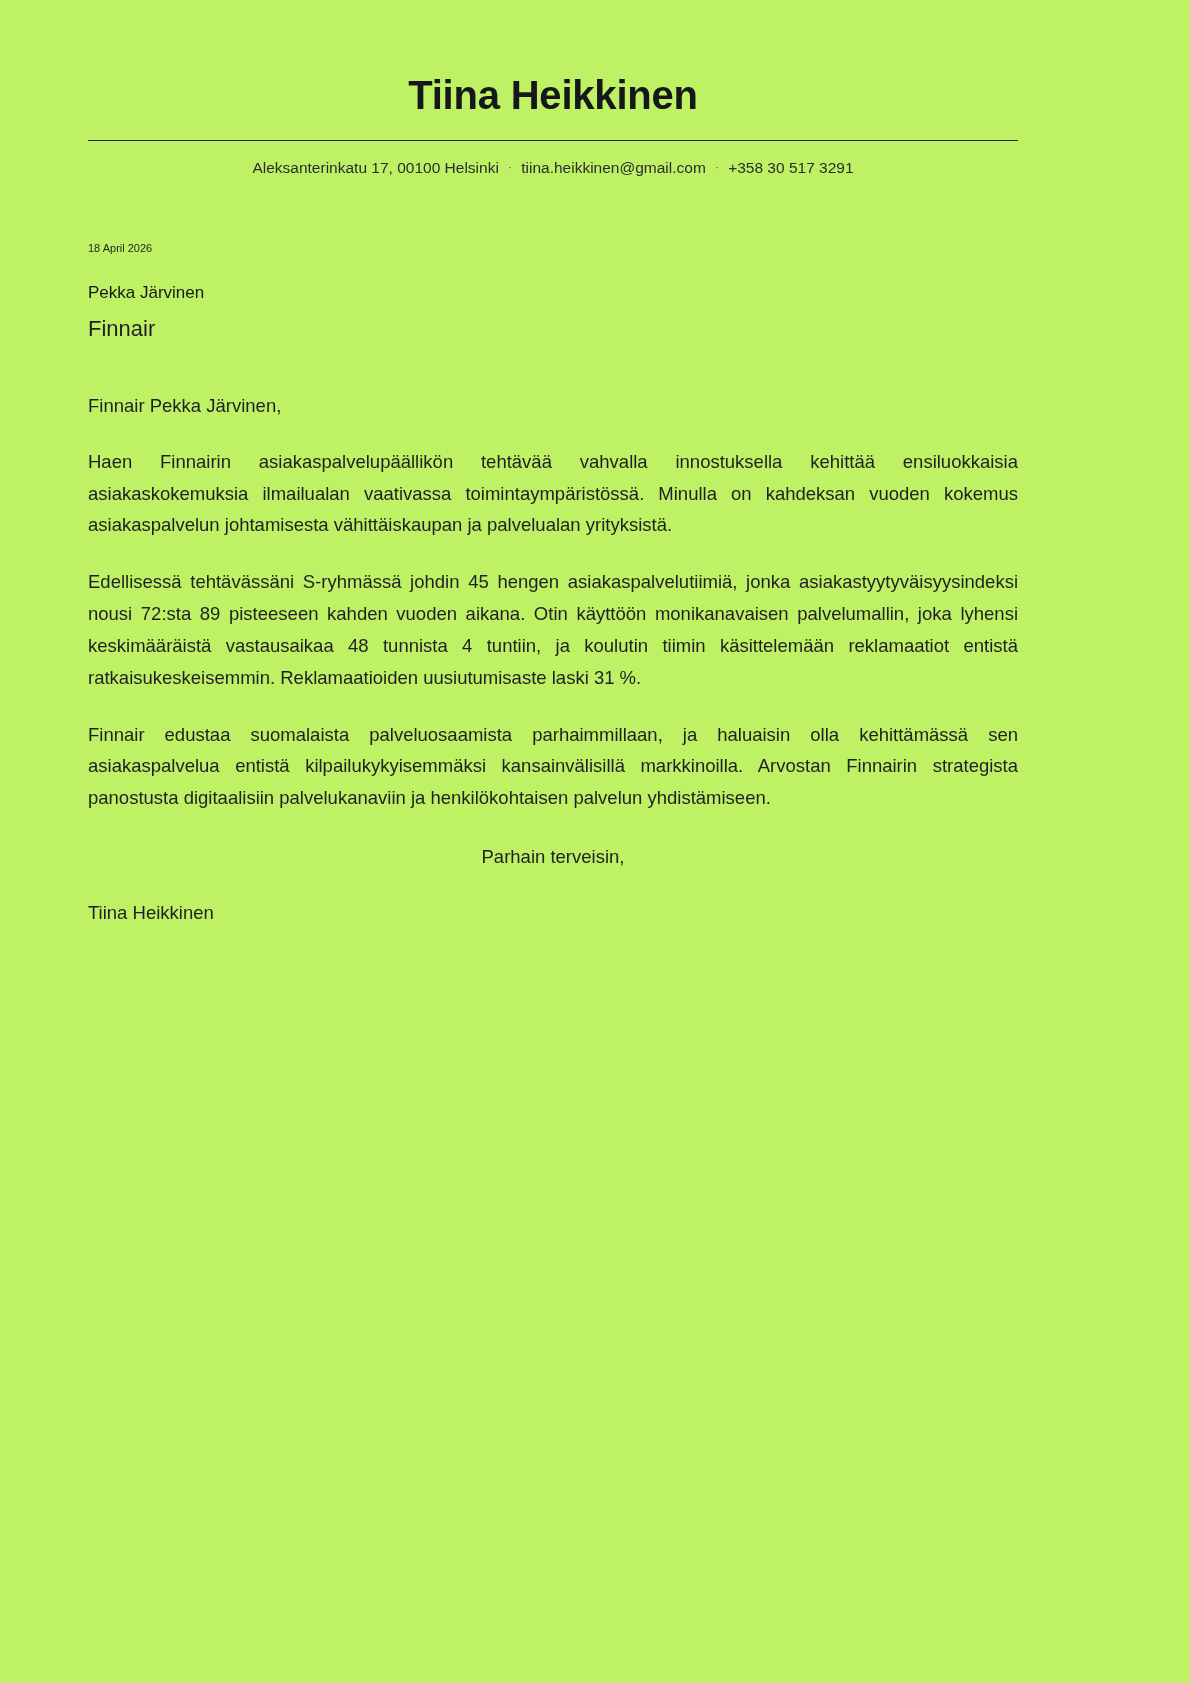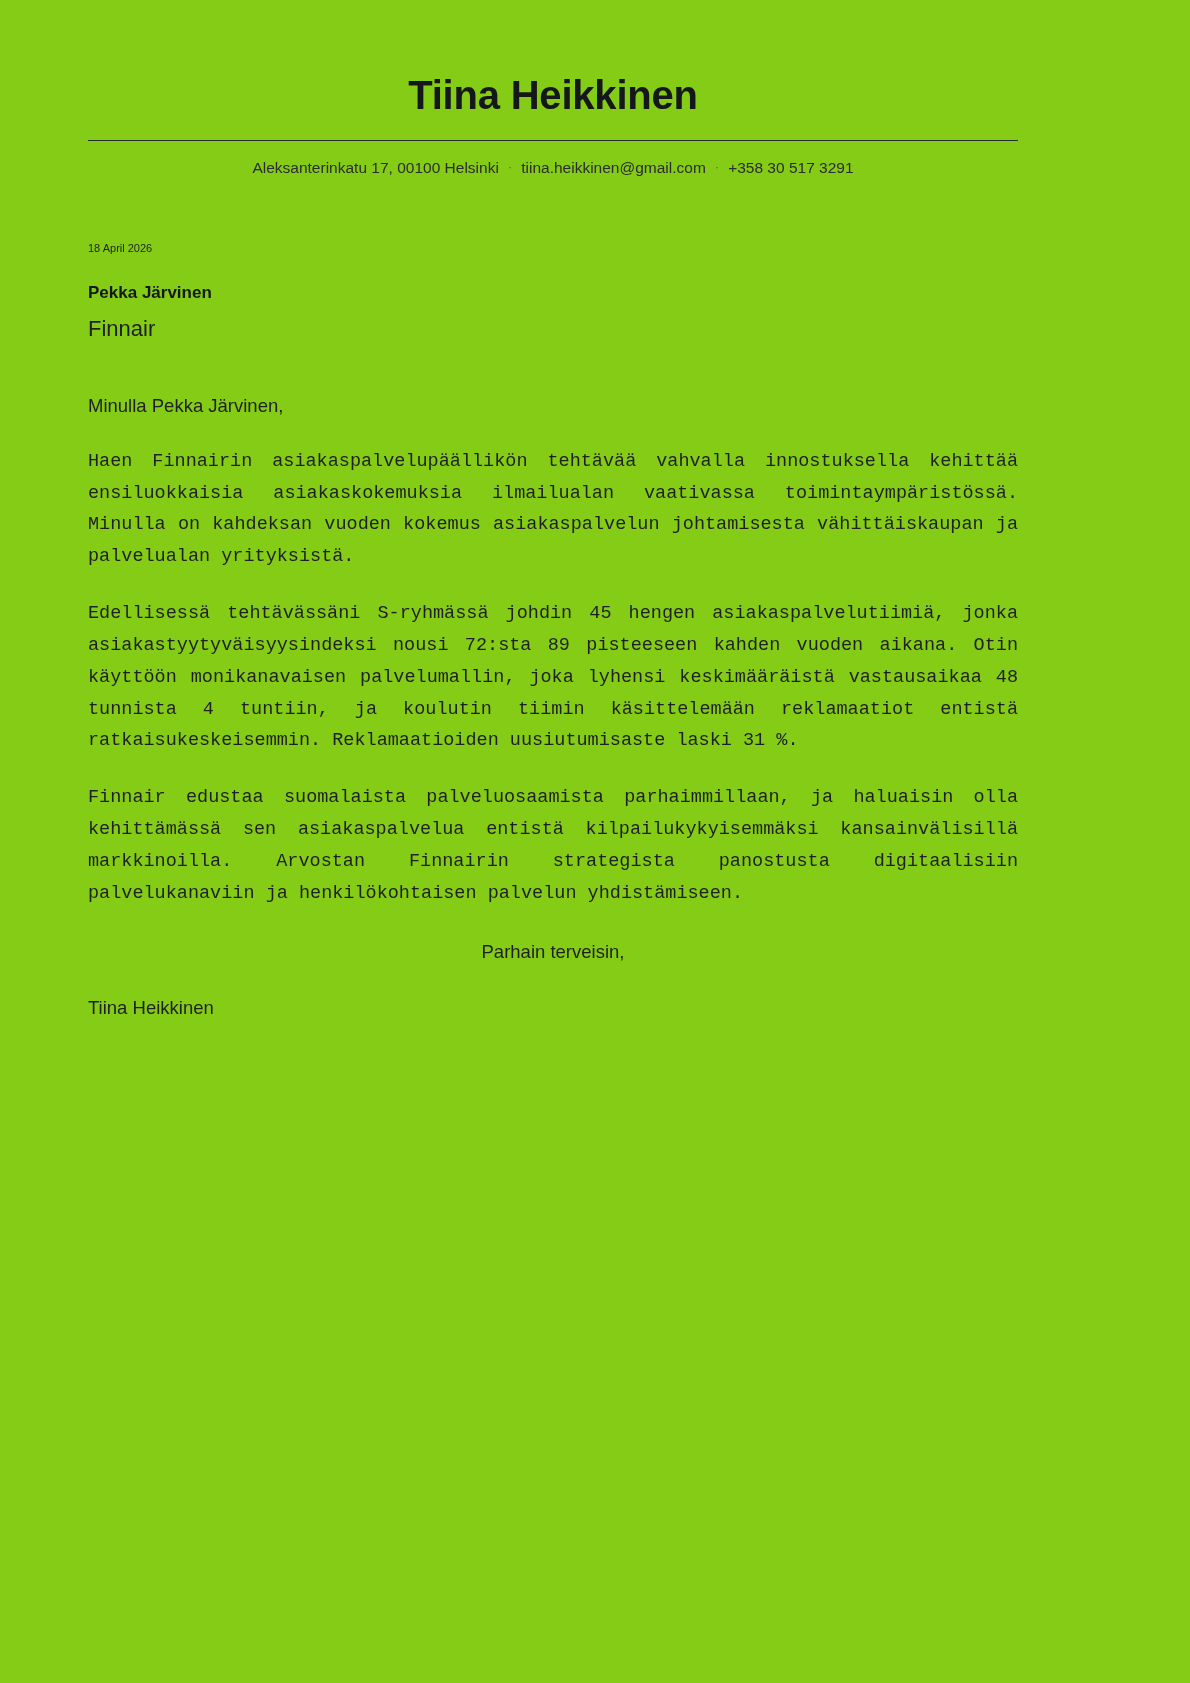--- a/index.html
+++ b/index.html
@@ -10,21 +10,21 @@
   body {
     font-family: "Liberation Sans", sans-serif;
     color: #1f2023;
     -webkit-font-smoothing: antialiased;
   }
   .page {
     position: relative;
     width: 1190px;
     height: 1683px;
     margin: 0 auto;
-    background: #84cc16;
+    background: #bef264;
     box-sizing: border-box;
     overflow: hidden;
   }
   .sheet {
     position: absolute;
     left: 88px;
     top: 0;
     width: 930px;
   }
 
@@ -73,21 +73,21 @@
   .meta {
     margin-top: 62px;
   }
   .date {
     font-size: 11px;
     color: #1f2023;
     line-height: 1.5;
   }
   .recipient-name {
     font-size: 17px;
-    font-weight: 700;
+    font-weight: 400;
     color: #16171a;
     margin-top: 23px;
     line-height: 1.5;
   }
   .recipient-company {
     font-size: 22px;
     color: #1f2023;
     margin-top: 7px;
     line-height: 1.5;
   }
@@ -100,21 +100,20 @@
     font-size: 18.5px;
     color: #1f2023;
     line-height: 1.55;
   }
   .para {
     font-size: 18.5px;
     color: #1f2023;
     line-height: 1.72;
     text-align: justify;
     margin-top: 25px;
-    font-family: Liberation Mono, monospace;
   }
   .closing {
     font-size: 18.5px;
     color: #1f2023;
     line-height: 1.6;
     margin-top: 28px;
     text-align: center;
   }
   .signature {
     font-size: 18.5px;
@@ -137,21 +136,21 @@
       </div>
     </div>
 
     <div class="meta">
       <div class="date">18 April 2026</div>
       <div class="recipient-name">Pekka Järvinen</div>
       <div class="recipient-company">Finnair</div>
     </div>
 
     <div class="letter">
-      <div class="salutation">Minulla Pekka Järvinen,</div>
+      <div class="salutation">Finnair Pekka Järvinen,</div>
       <p class="para">Haen Finnairin asiakaspalvelupäällikön tehtävää vahvalla innostuksella kehittää ensiluokkaisia asiakaskokemuksia ilmailualan vaativassa toimintaympäristössä. Minulla on kahdeksan vuoden kokemus asiakaspalvelun johtamisesta vähittäiskaupan ja palvelualan yrityksistä.</p>
       <p class="para">Edellisessä tehtävässäni S-ryhmässä johdin 45 hengen asiakaspalvelutiimiä, jonka asiakastyytyväisyysindeksi nousi 72:sta 89 pisteeseen kahden vuoden aikana. Otin käyttöön monikanavaisen palvelumallin, joka lyhensi keskimääräistä vastausaikaa 48 tunnista 4 tuntiin, ja koulutin tiimin käsittelemään reklamaatiot entistä ratkaisukeskeisemmin. Reklamaatioiden uusiutumisaste laski 31 %.</p>
       <p class="para">Finnair edustaa suomalaista palveluosaamista parhaimmillaan, ja haluaisin olla kehittämässä sen asiakaspalvelua entistä kilpailukykyisemmäksi kansainvälisillä markkinoilla. Arvostan Finnairin strategista panostusta digitaalisiin palvelukanaviin ja henkilökohtaisen palvelun yhdistämiseen.</p>
       <div class="closing">Parhain terveisin,</div>
       <div class="signature">Tiina Heikkinen</div>
     </div>
 
   </div>
 </div>
 

